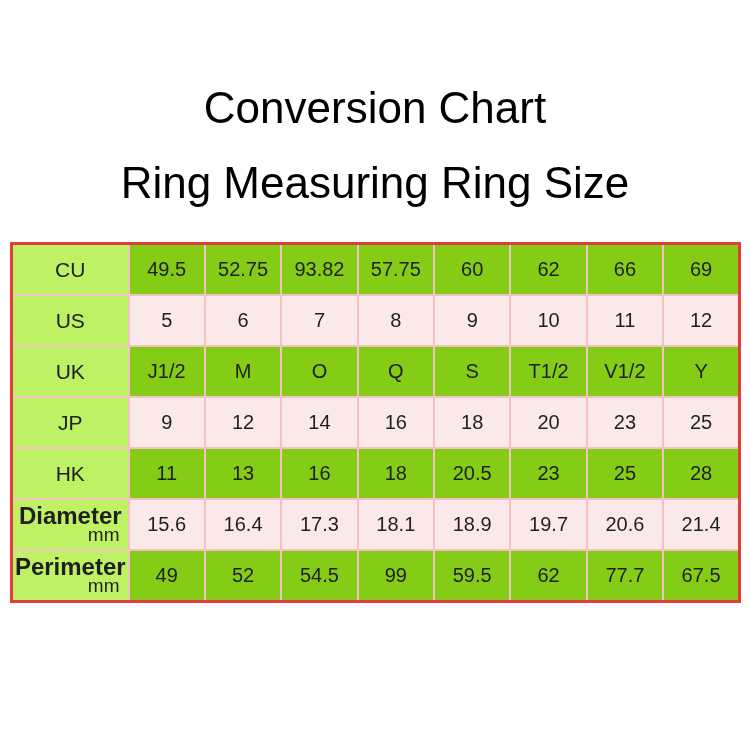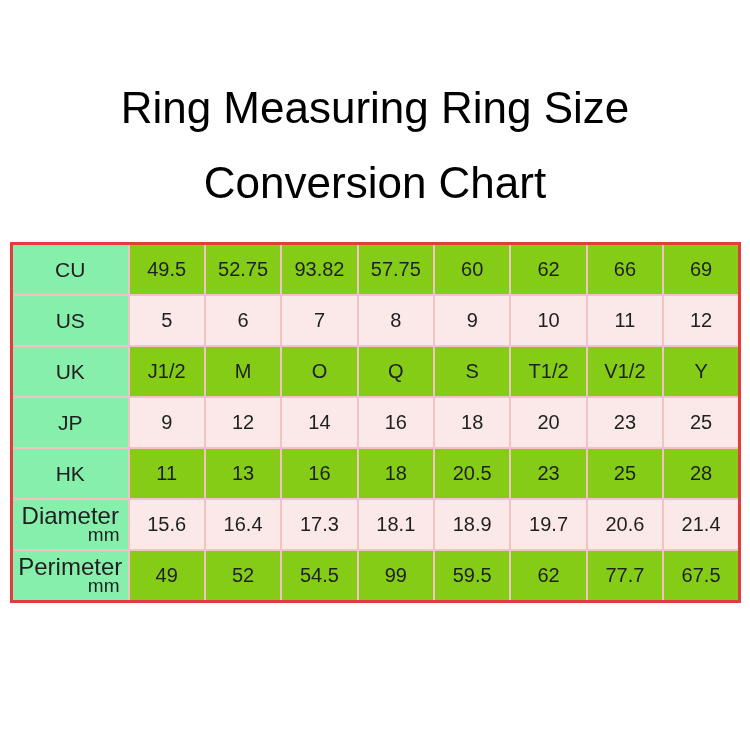--- a/index.html
+++ b/index.html
@@ -44,48 +44,49 @@
     text-align: center;
     vertical-align: middle;
     font-weight: 400;
     font-size: 20px;
     color: #1f1f1f;
     padding: 0;
     height: 49px;
     overflow: hidden;
   }
   .size-table th {
-    background: #86efac;
+    background: #bef264;
     font-size: 21px;
   }
   .size-table td { background: #84cc16; }
   .size-table tr.alt td { background: #fbe9e9; }
   .row-label-main {
     display: block;
     font-size: 24px;
     line-height: 21px;
     text-align: center;
+    font-weight: bold;
   }
   .row-label-sub {
     display: block;
     font-size: 19px;
     line-height: 18px;
     text-align: right;
     padding-right: 8px;
   }
   col.label-col { width: 117px; }
 </style>
 </head>
 <body>
 
 <div class="page">
 
   <div class="title">
+    <div>Conversion Chart</div>
     <div>Ring Measuring Ring Size</div>
-    <div>Conversion Chart</div>
   </div>
 
   <table class="size-table">
     <colgroup>
       <col class="label-col">
       <col>
         <col>
         <col>
         <col>
         <col>

